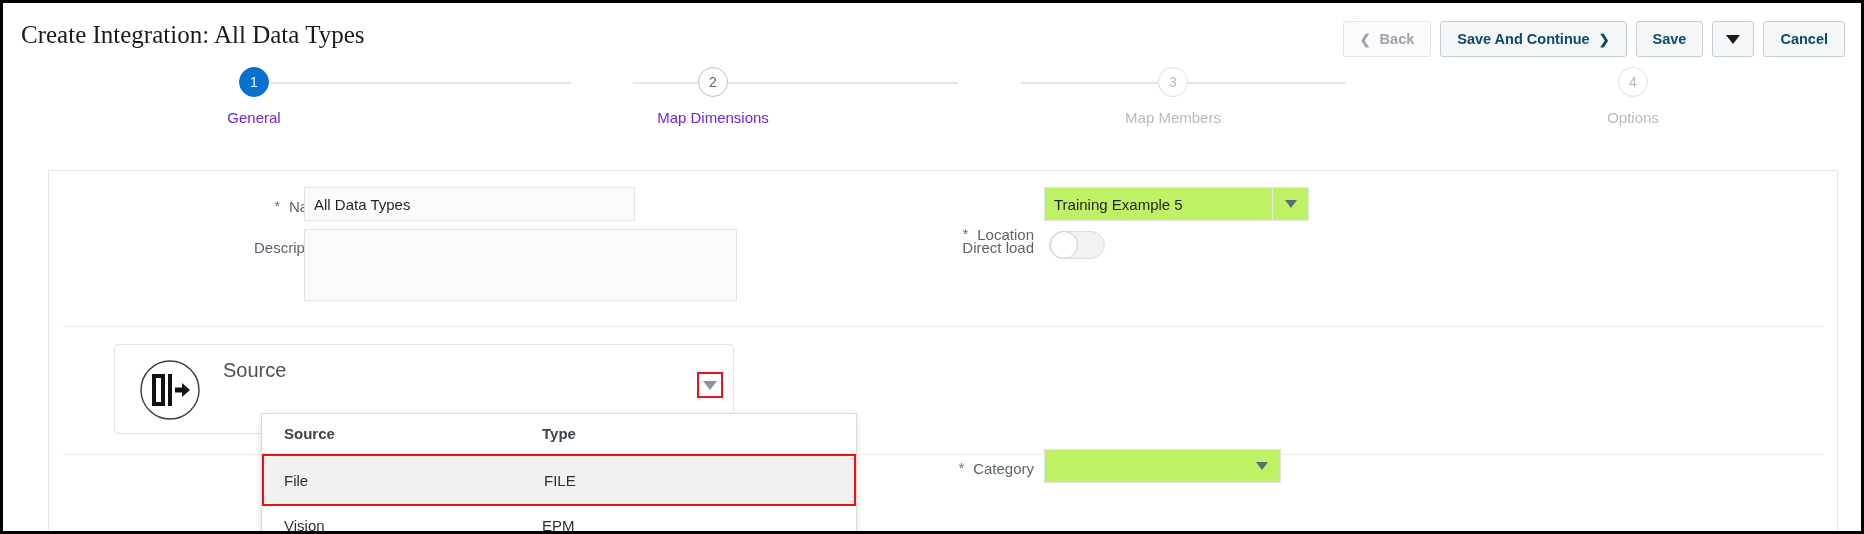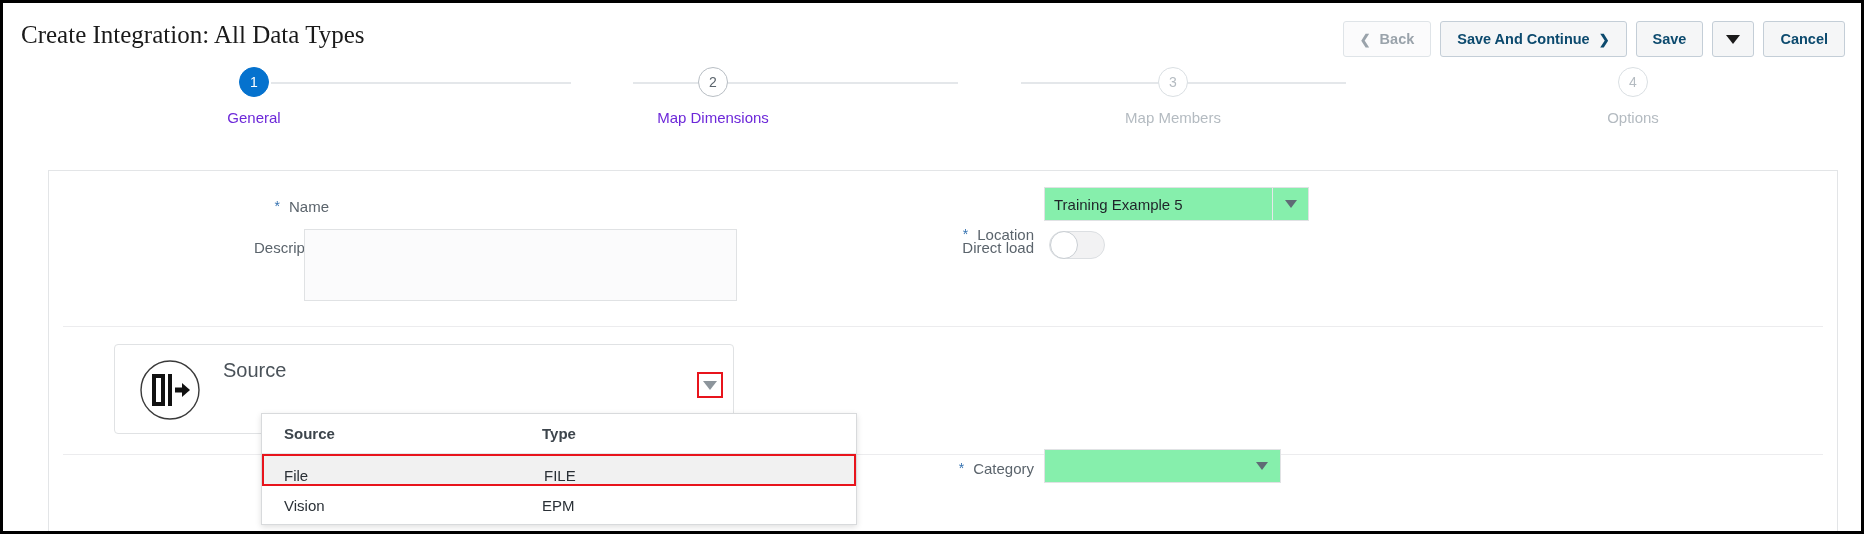--- a/index.html
+++ b/index.html
@@ -179,21 +179,21 @@
 
   .textarea-box {
     position: absolute;
     border: 1px solid #e0e2e4;
     background: #fbfbfc;
   }
 
   .select-box {
     position: absolute;
     border: 1px solid #e0e2e4;
-    background: #86efac;
+    background: #bef264;
     display: flex;
     align-items: center;
     font-size: 15px;
     color: #1f2429;
     padding-left: 9px;
     gap: 48px;
   }
   .select-val { flex: 1; }
   .select-arrow-wrap {
     width: 36px;
@@ -299,22 +299,21 @@
   .dd-row {
     display: flex;
     height: 38px;
     align-items: center;
     font-size: 15px;
     color: #2a3036;
   }
   .dd-row.selected {
     background: #f1f1f1;
     border: 2px solid #e8141c;
-    height: 32px;
-    align-items: flex-end;
+    height: 52px;
   }
   .dd-c1 { width: 280px; padding-left: 22px; }
   .dd-c2 { flex: 1; }
   .dd-row.selected .dd-c1 { padding-left: 20px; }
 </style>
 </head>
 <body>
 
 <div class="screen">
 
@@ -368,20 +367,23 @@
     </div>
   </div>
 
   <div class="panel">
 
     <div class="divider" style="top:155px;"></div>
     <div class="divider" style="top:283px;"></div>
 
     <div class="field-label" style="left:190px; top:27px; width:90px;">
       <span class="req-star">*</span><span>Name</span>
+    </div>
+    <div class="input-box" style="left:255px; top:16px; width:331px; height:34px;">
+      <span>All Data Types</span>
     </div>
 
     <div class="field-label" style="left:160px; top:68px; width:120px;">Description</div>
     <div class="textarea-box" style="left:255px; top:58px; width:433px; height:72px;"></div>
 
     <div class="field-label" style="left:875px; top:27px; width:110px;margin-top:28px;">
       <span class="req-star">*</span><span>Location</span>
     </div>
     <div class="select-box" style="left:995px; top:16px; width:265px; height:34px;">
       <span class="select-val">Training Example 5</span>

